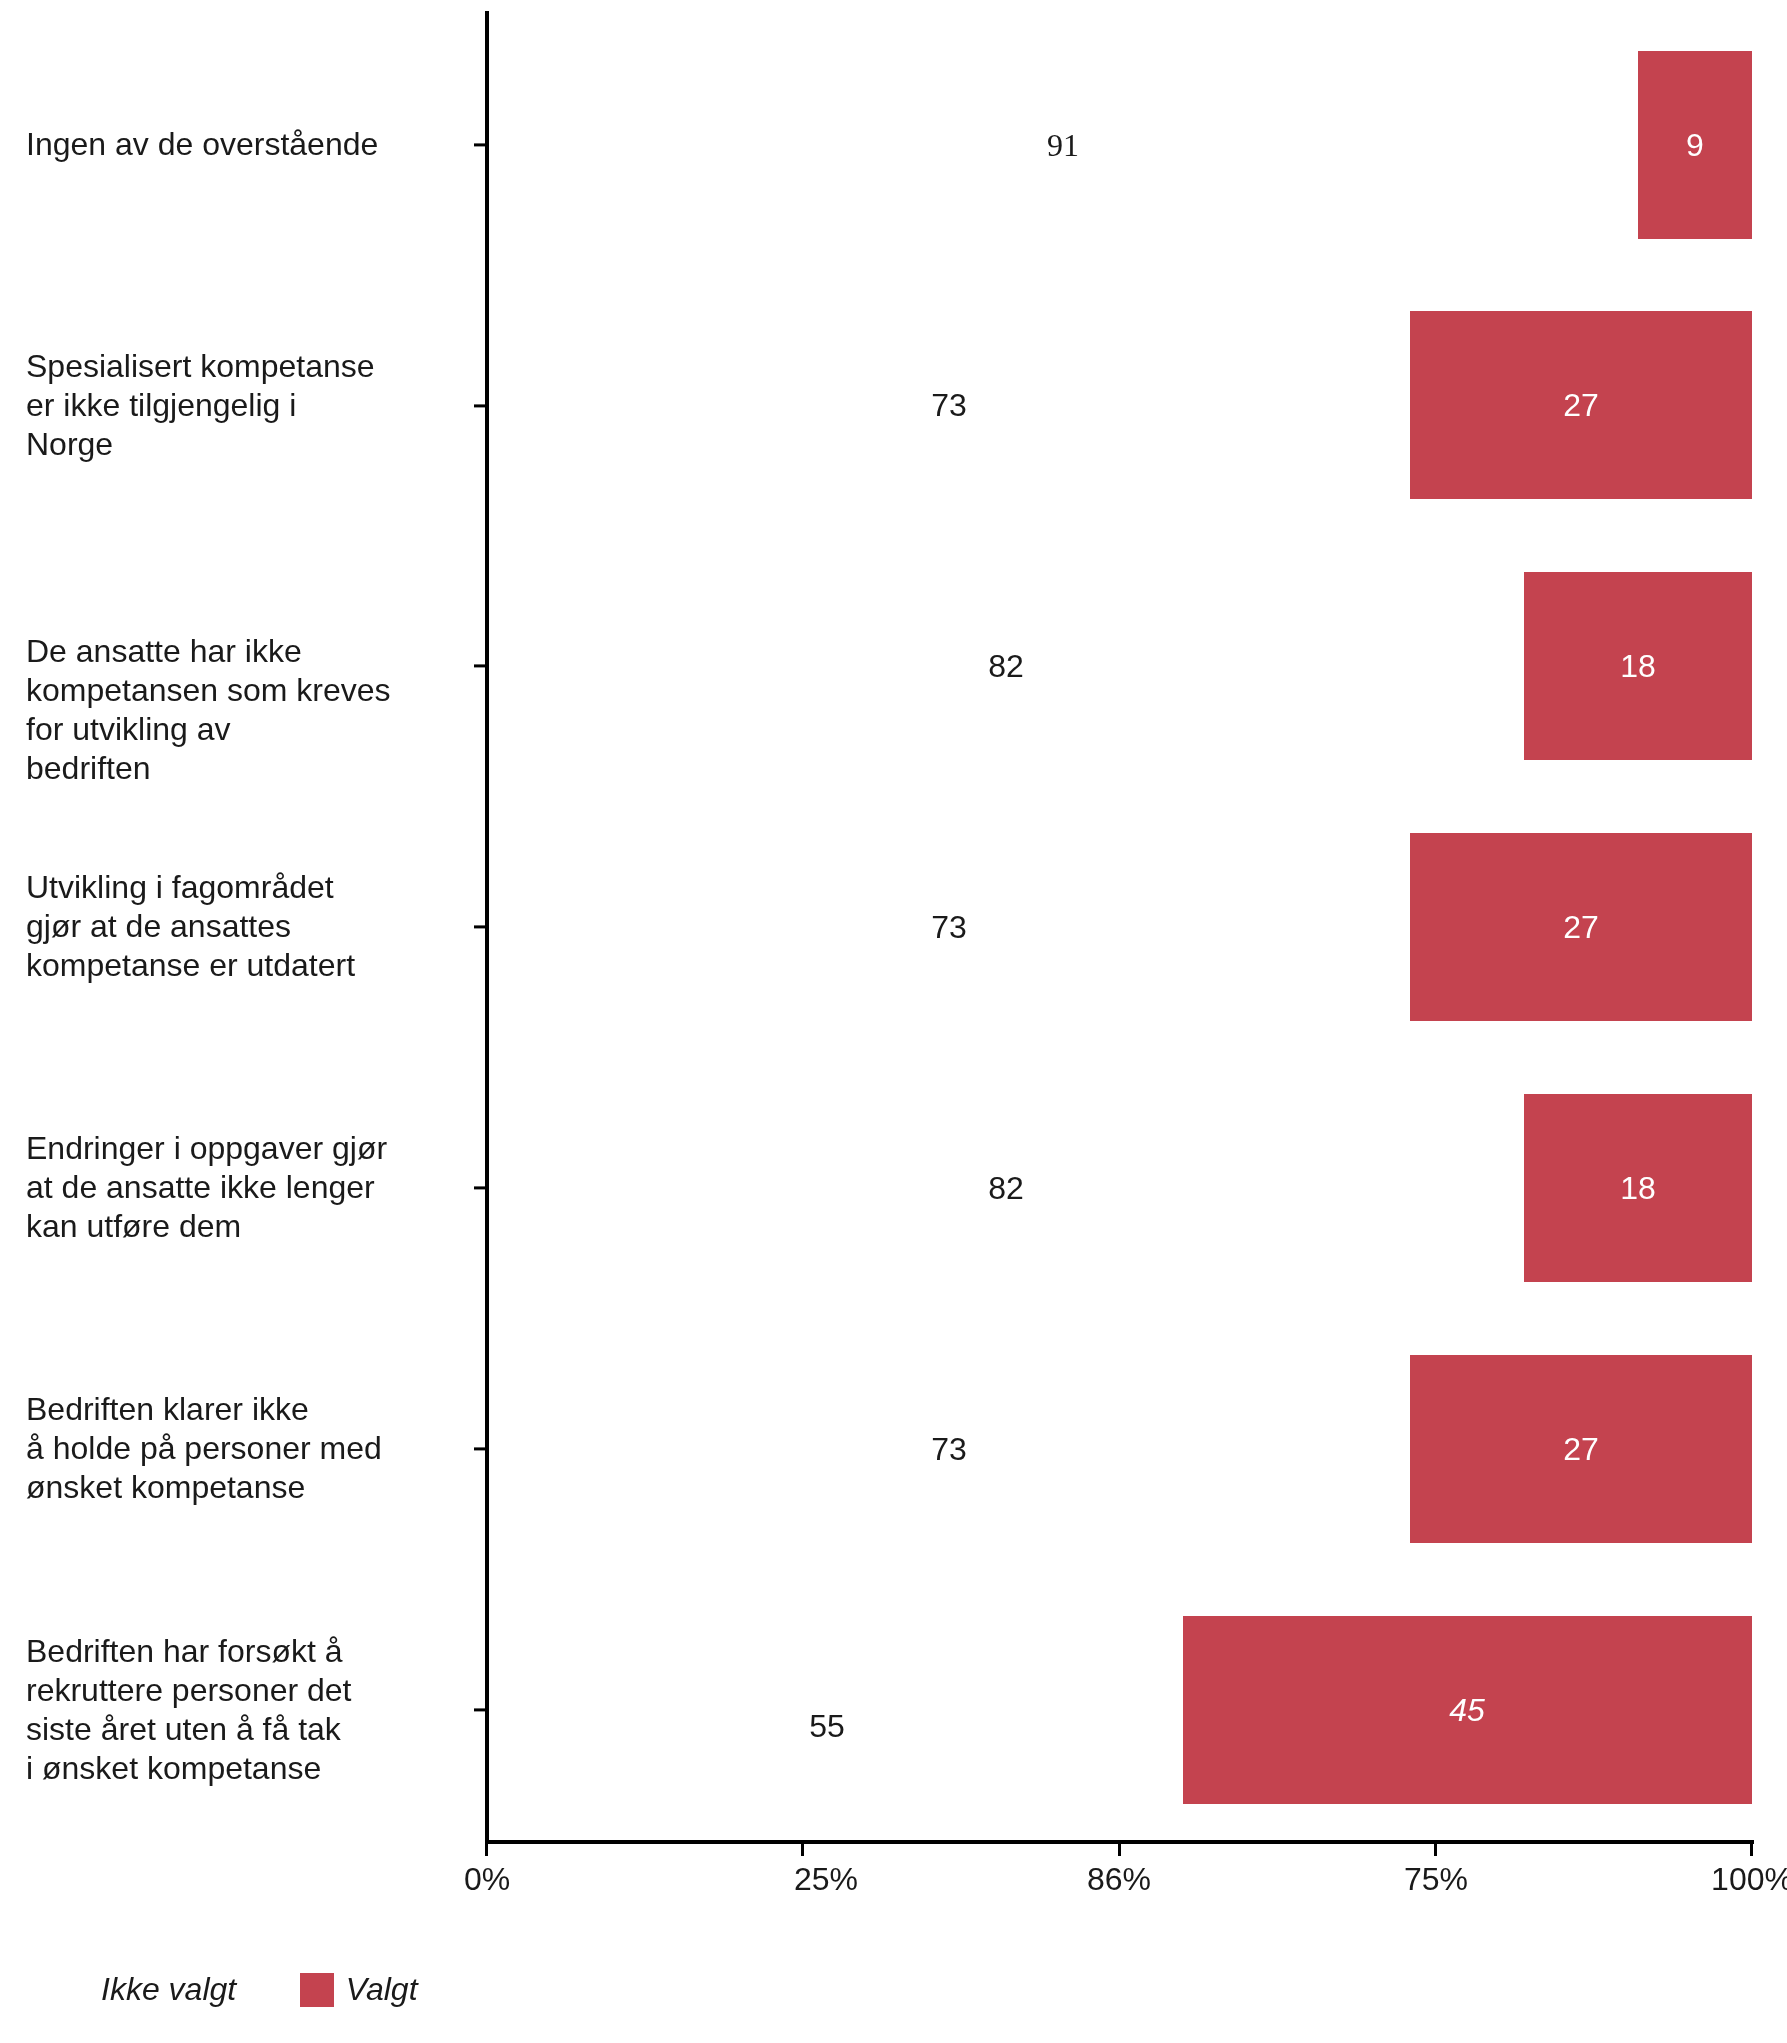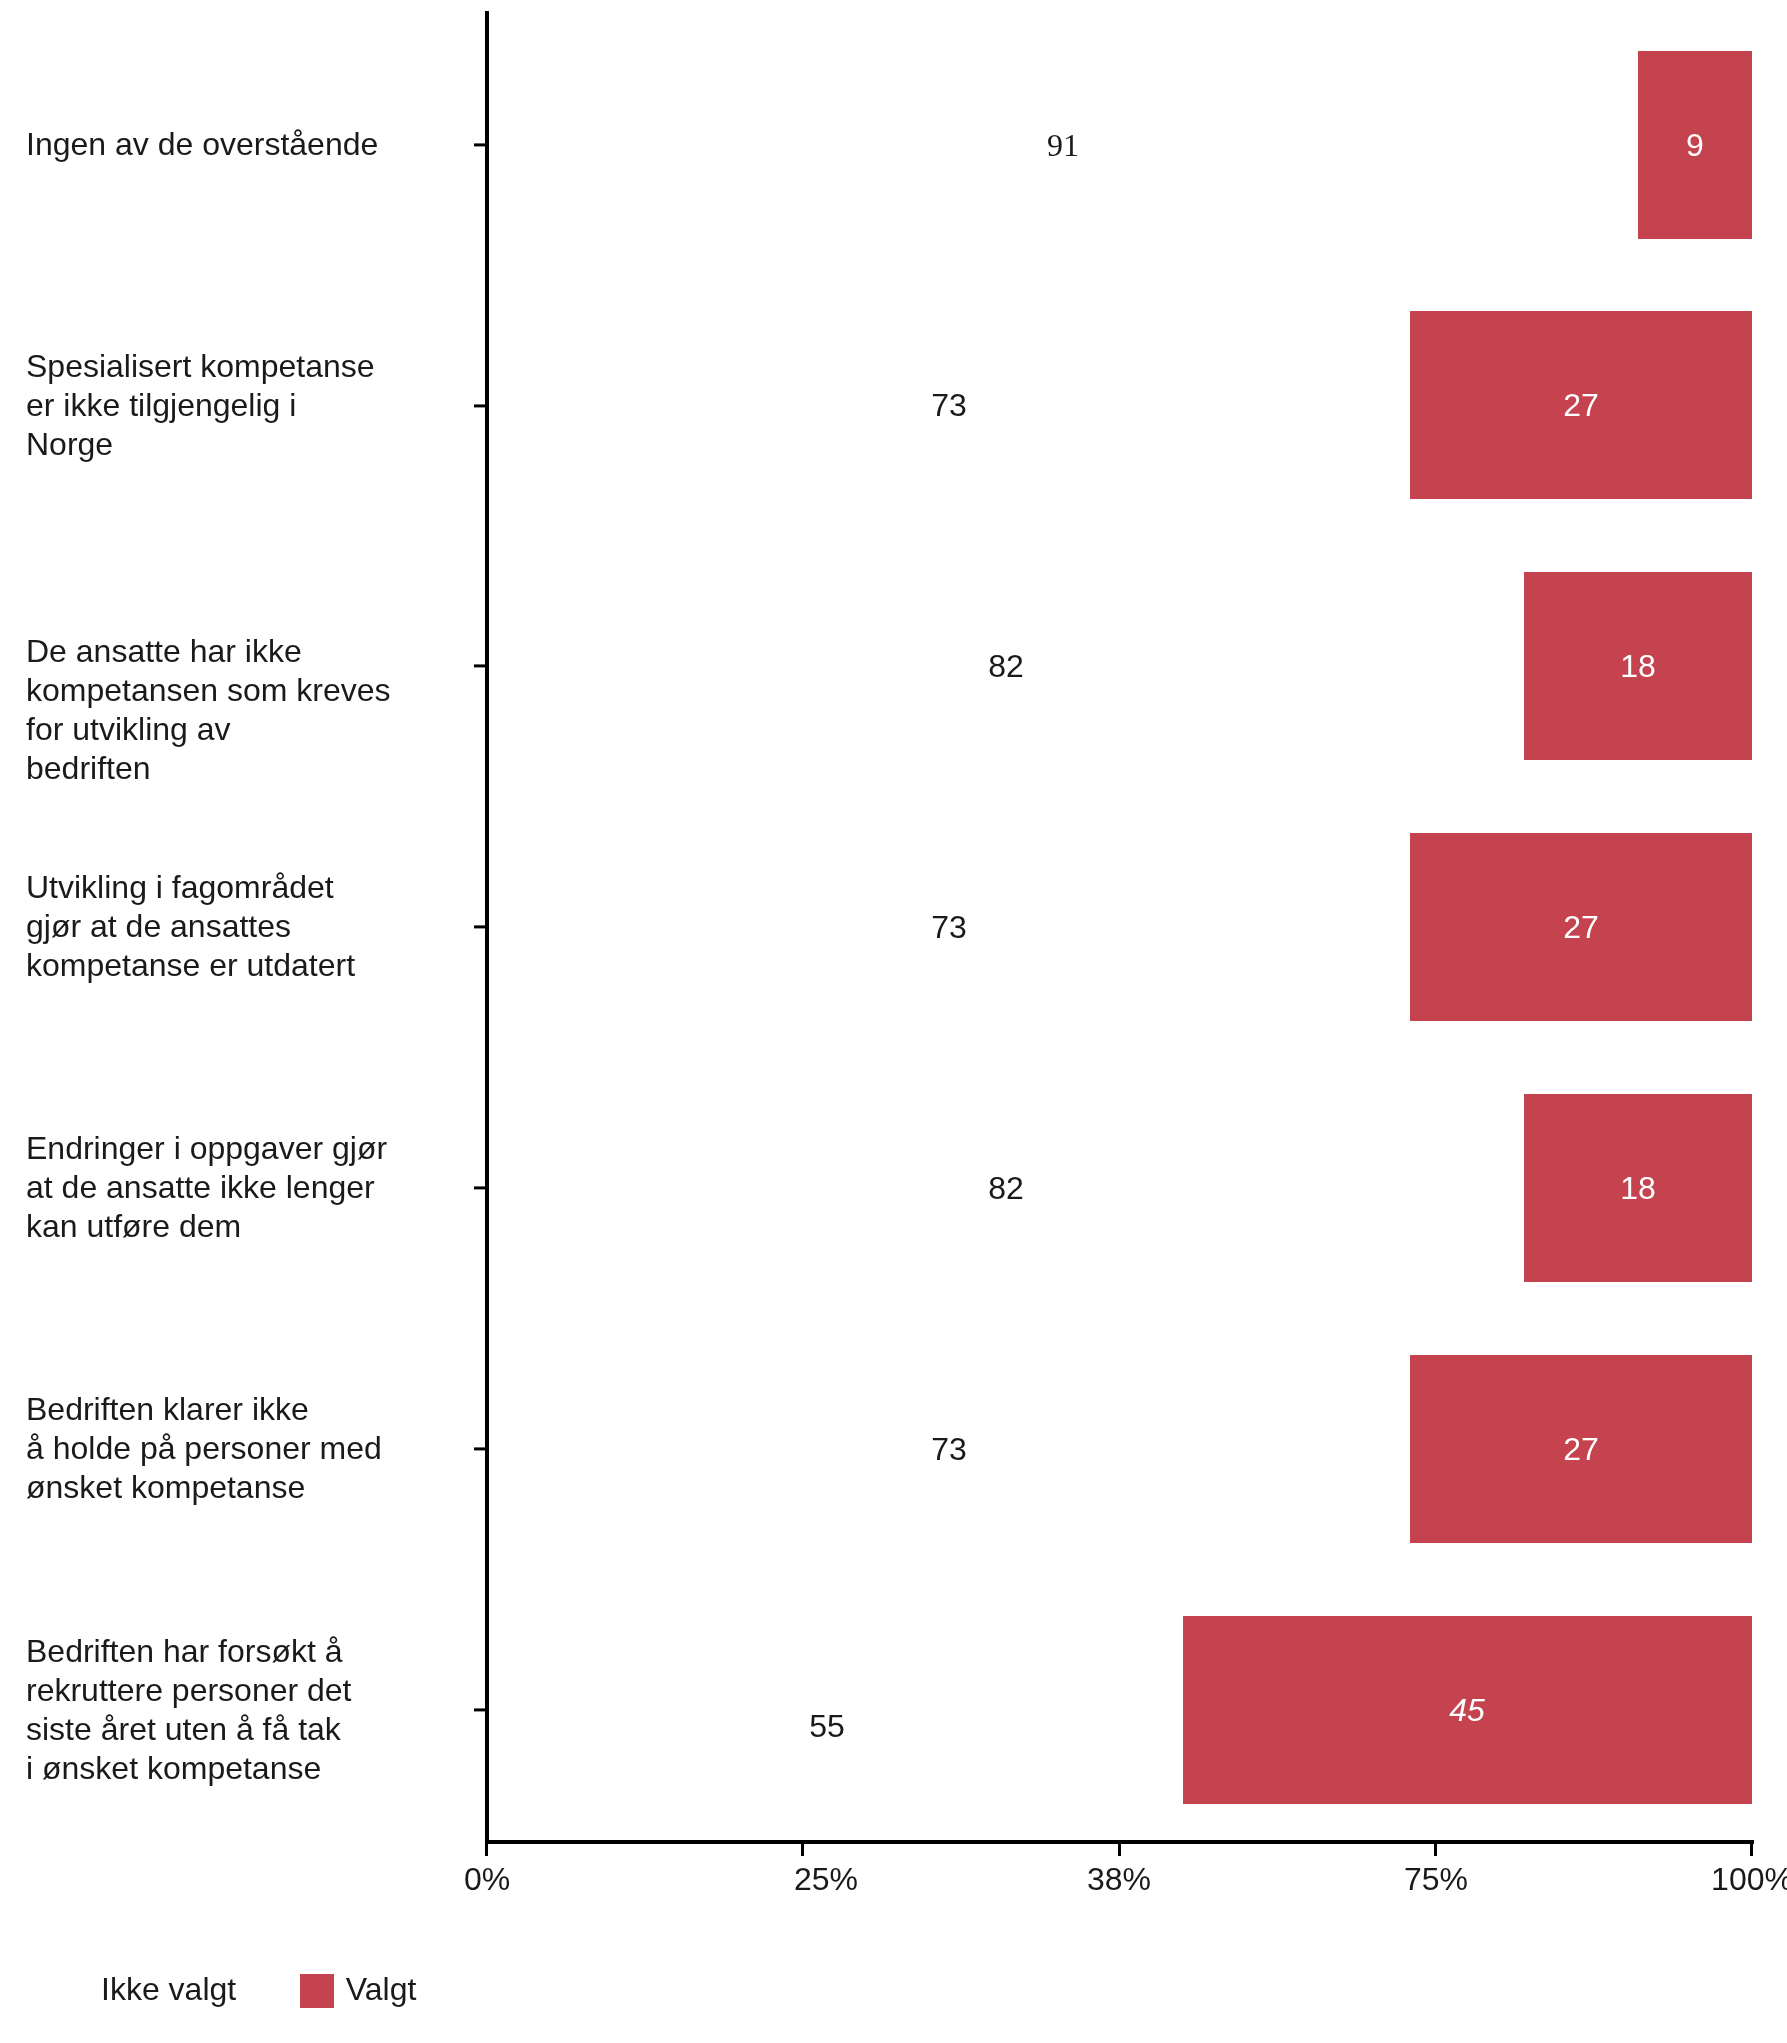--- a/index.html
+++ b/index.html
@@ -122,22 +122,23 @@
     left: 101px;
     top: 1971px;
     display: flex;
     align-items: center;
     gap: 17.6px;
     font-size: 32px;
     color: #1a1a1a;
   }
   .legend-item {
     display: flex;
-    align-items: flex-end;
+    align-items: center;
     gap: 12px;
+    font-style: italic;
   }
   .legend-swatch {
     width: 34px;
     height: 34px;
     display: inline-block;
   }
   .sw-unselected { background: #ffffff; }
   .sw-selected { background: #c4434f; }
 </style>
 </head>
@@ -215,21 +216,21 @@
 rekruttere personer det
 siste året uten å få tak
 i ønsket kompetanse</div>
     </div>
   <div id="x-axis-labels">
       <div class="x-tick" style="left: 485px;"></div>
       <div class="x-label" style="left: 487px;">0%</div>
       <div class="x-tick" style="left: 801px;"></div>
       <div class="x-label" style="left: 826px;">25%</div>
       <div class="x-tick" style="left: 1118px;"></div>
-      <div class="x-label" style="left: 1119px;">38%</div>
+      <div class="x-label" style="left: 1119px;">86%</div>
       <div class="x-tick" style="left: 1434px;"></div>
       <div class="x-label" style="left: 1436px;">75%</div>
       <div class="x-tick" style="left: 1750px;"></div>
       <div class="x-label" style="left: 1752px;">100%</div>
     </div>
 
   <div class="legend" id="legend">
       <div class="legend-item">
         <span>Ikke valgt</span>
         <span class="legend-swatch sw-unselected" style="background: rgb(255, 255, 255);"></span>

